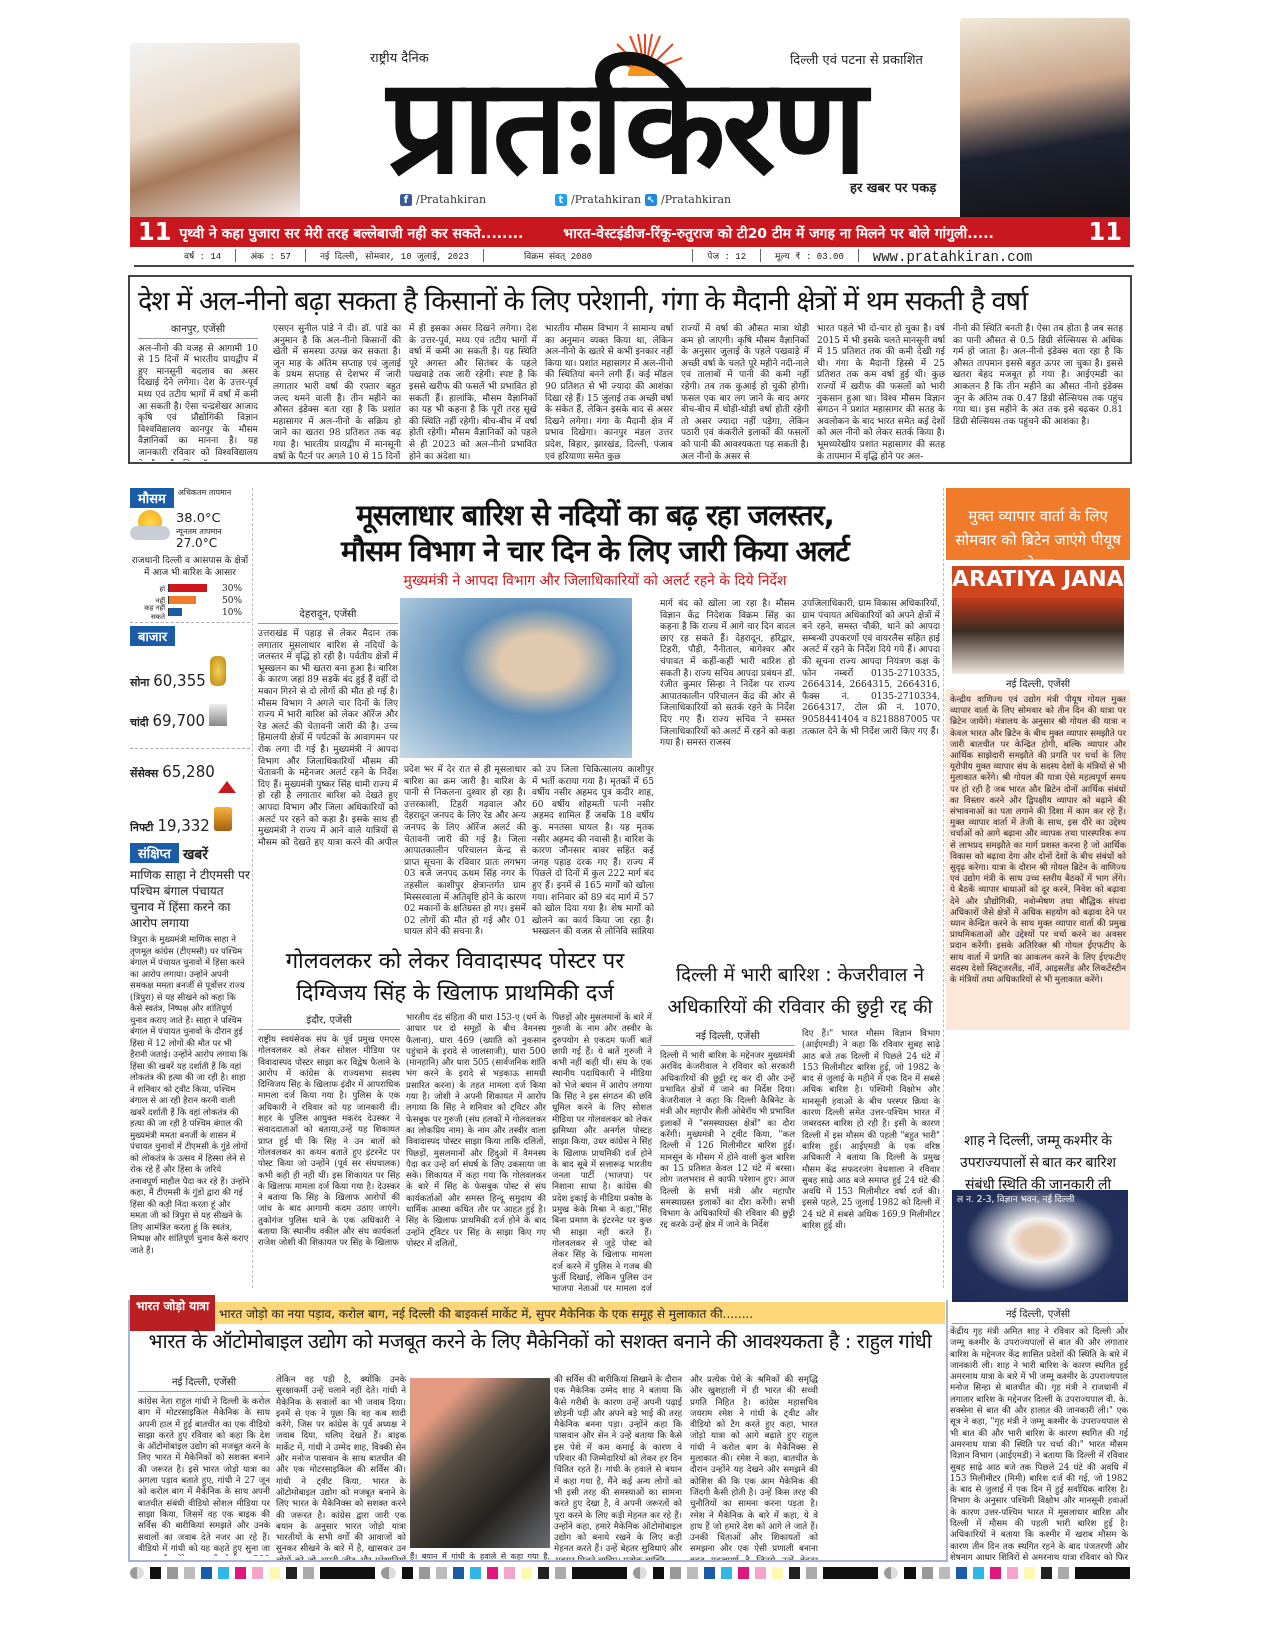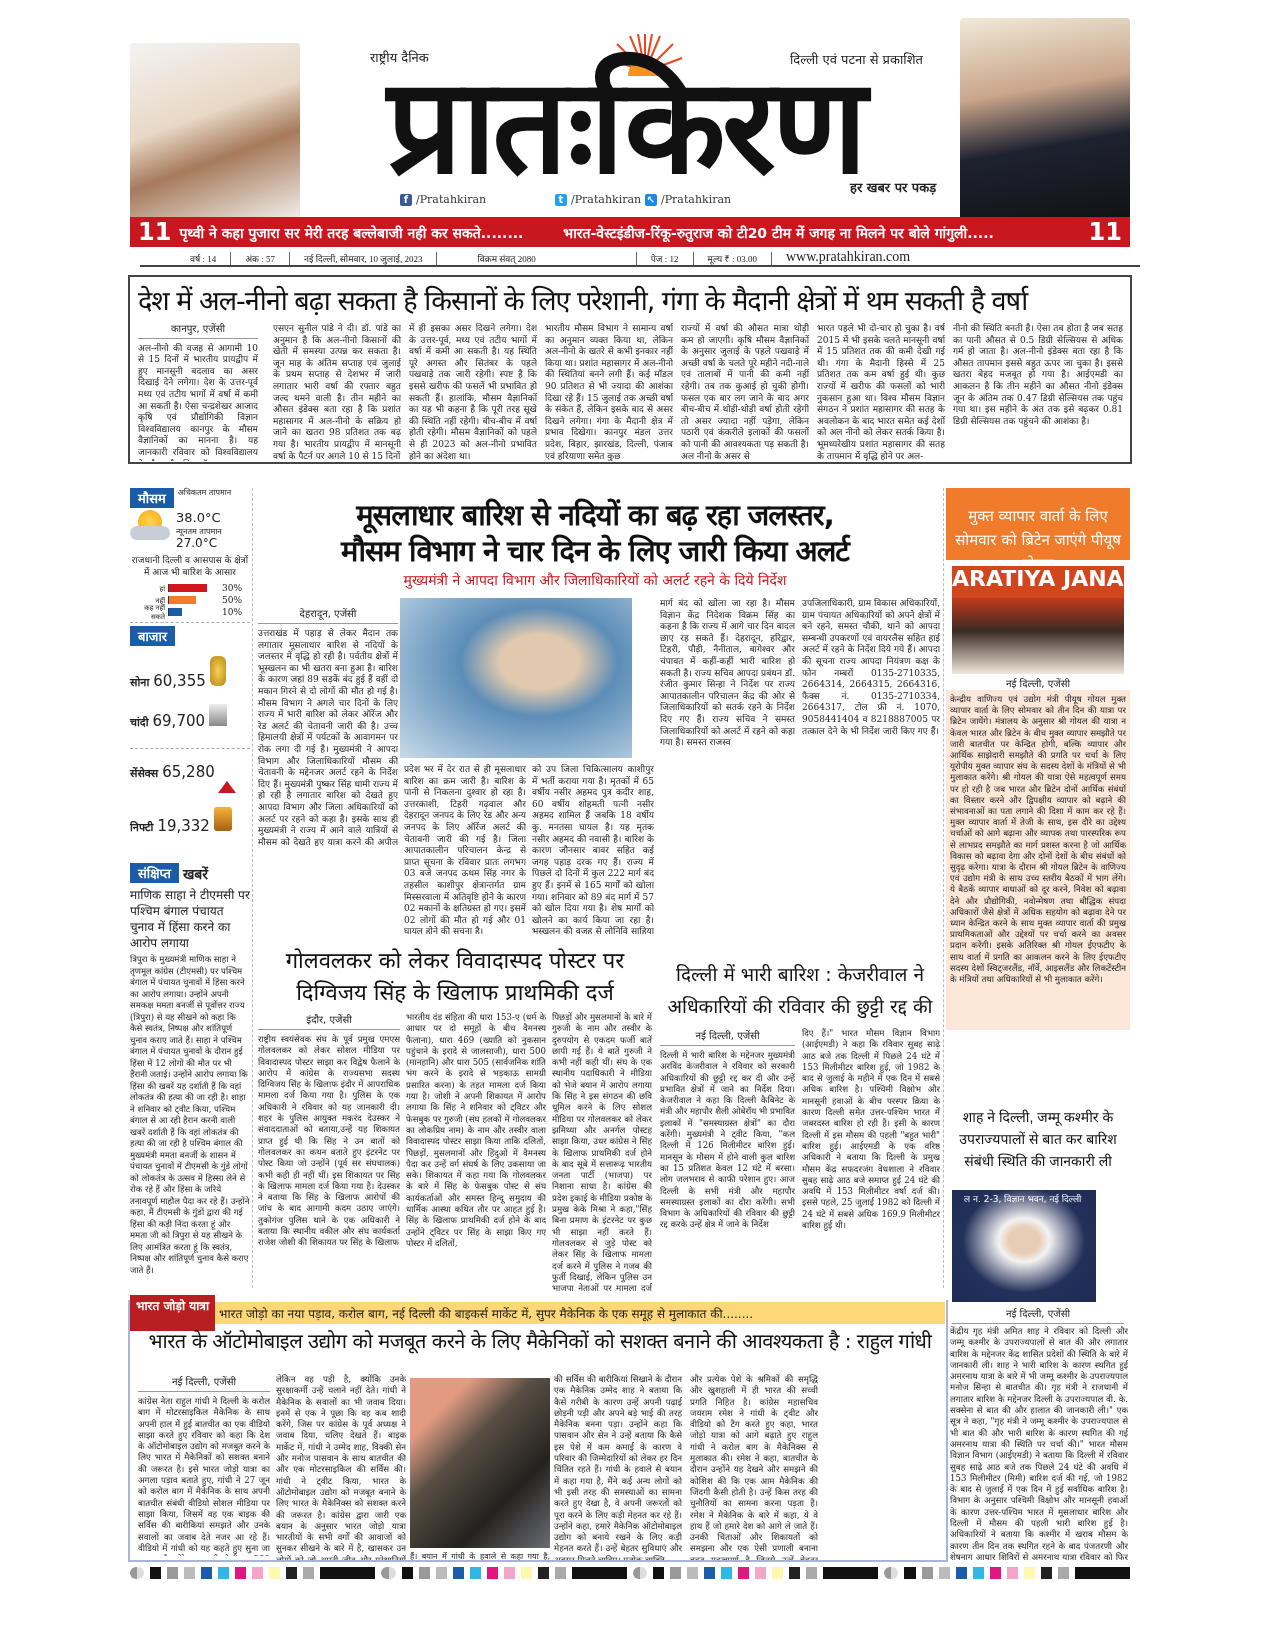--- a/index.html
+++ b/index.html
@@ -16,21 +16,21 @@
   #tagline-left{left:240px;top:30px;font-size:13px}
   #tagline-right{left:660px;top:32px;font-size:13px}
   #slogan{left:720px;top:160px;font-size:13px;font-weight:bold}
   .social{top:175px;font-size:11px;color:#333;font-family:"DejaVu Serif",serif;display:flex;align-items:center;gap:4px}
   .social .ico{display:inline-block;width:12px;height:12px;font-size:10px;line-height:12px;text-align:center;color:#fff;border-radius:2px;font-family:"DejaVu Sans",sans-serif;font-weight:bold}
   
   #ticker{left:130px;top:217px;width:1000px;height:30px;background:#c8171e;color:#fff;display:flex;align-items:center;font-family:"DejaVu Sans",sans-serif}
   #ticker .num{font-size:24px;font-weight:bold;padding:0 8px}
   #ticker .head{font-size:14px;font-weight:bold;white-space:nowrap}
   
-  #infobar{left:140px;top:249px;width:1000px;height:18px;display:flex;align-items:flex-end;font-size:9px;border-bottom:2px solid #444;font-family:Liberation Serif, serif}
+  #infobar{left:134px;top:249px;width:1000px;height:18px;display:flex;align-items:flex-start;font-size:9px;border-bottom:2px solid #444;font-family:Liberation Mono, monospace}
   #infobar .cell{padding:0 14px;border-right:1px solid #666;white-space:nowrap}
   #infobar .url{font-size:14px;border-right:none}
   
   #top-story{left:128px;top:275px;width:1004px;height:189px;border:2px solid #444}
   #top-headline{left:8px;top:4px;font-family:"DejaVu Sans",sans-serif;font-size:27px;font-weight:normal;letter-spacing:-1px;color:#111;white-space:nowrap}
   .col{position:absolute;font-size:9px;line-height:11.6px;text-align:justify;color:#222;overflow:hidden}
   .dateline{font-size:10px;text-align:center;border-bottom:1px solid #999;padding-bottom:3px;margin-bottom:4px;font-family:"DejaVu Sans",sans-serif}
   
   #sidebar{left:130px;top:488px;width:120px;height:780px}
   .tag-blue{background:#1a5ca8;color:#fff;font-family:"DejaVu Sans",sans-serif;font-weight:bold;font-size:13px;padding:1px 8px;display:inline-block}
@@ -49,22 +49,22 @@
   .bullets li{list-style:none;position:relative;padding-left:12px}
   .bullets li:before{content:"";position:absolute;left:0;top:3px;width:8px;height:8px;background:#d0151c;border-radius:50%}
   #cm-photo{left:400px;top:598px;width:232px;height:160px;background:radial-gradient(ellipse at 60% 40%,#e0c9ae 0 20%,#5c8db8 40%,#c8dbe9 100%)}
   
   #goyal-box{left:946px;top:488px;width:184px;height:72px;background:#ef7b2b;color:#fff;font-family:"DejaVu Sans",sans-serif;font-size:15px;line-height:24px;text-align:center;padding-top:16px}
   #goyal-photo{left:952px;top:566px;width:172px;height:108px;background:linear-gradient(#d2461e 0 30%,#c03a1c 30%,#3a2a22 60%,#f0e8dc 100%);color:#fff;font-family:"DejaVu Sans",sans-serif;font-weight:bold;font-size:22px;overflow:hidden;white-space:nowrap}
   #goyal-body{left:946px;top:690px;width:184px;height:340px;background:#fce7d8;padding:4px}
   
   #golwalkar-head{left:255px;top:945px;width:400px;font-family:"DejaVu Sans",sans-serif;font-size:22px;line-height:32px;text-align:center;color:#111}
   #delhi-head{left:655px;top:958px;width:290px;font-family:"DejaVu Sans",sans-serif;font-size:19px;line-height:32px;text-align:center;color:#111}
-  #shah-head{left:946px;top:1106px;width:184px;font-family:Liberation Sans, sans-serif;font-size:14px;line-height:22px;text-align:center;color:#111}
-  #shah-photo{left:952px;top:1190px;width:144px;height:112px;background:radial-gradient(ellipse at 50% 45%,#e8cdb6 0 15%,#f2f2f2 25%,#23305a 60%,#1d2a55 100%);color:#fff;font-size:9px;padding:2px 12px;font-family:"DejaVu Sans",sans-serif}
+  #shah-head{left:946px;top:1130px;width:184px;font-family:Liberation Serif, serif;font-size:14px;line-height:22px;text-align:center;color:#111}
+  #shah-photo{left:952px;top:1190px;width:176px;height:112px;background:radial-gradient(ellipse at 50% 45%,#e8cdb6 0 15%,#f2f2f2 25%,#23305a 60%,#1d2a55 100%);color:#fff;font-size:9px;padding:2px 5px;font-family:"DejaVu Sans",sans-serif}
   
   #bj-bar{left:130px;top:1302px;width:815px;height:22px;background:#fdd778;display:flex;align-items:center;font-family:"DejaVu Sans",sans-serif;font-size:12px}
   #bj-tag{background:#b91e21;color:#fff;font-weight:bold;padding:0 6px;height:36px;line-height:22px}
   #bj-text{padding-left:4px;white-space:nowrap;overflow:hidden}
   #bj-box{left:128px;top:1300px;width:820px;height:262px;border:2px solid #a8b4d8;border-top:none}
   #bj-head{left:140px;top:1327px;width:800px;font-family:"DejaVu Sans",sans-serif;font-size:20px;text-align:center;color:#111;white-space:nowrap;letter-spacing:-0.5px}
   #bike-photo{left:410px;top:1378px;width:140px;height:170px;background:linear-gradient(135deg,#e29a82 0 20%,#585045 40%,#24221f 70%,#6b6d73 100%)}
   
   #colorbar{left:130px;top:1566px;width:1000px;height:14px;display:flex;gap:6px;align-items:center}
   #colorbar span{display:inline-block;height:12px}
@@ -199,21 +199,21 @@
     <span class="v">65,280</span>
   </div>
   <div style="display:flex;justify-content:flex-end;margin-right:14px">
     <div style="width:0;height:0;border-left:9px solid transparent;border-right:9px solid transparent;border-bottom:12px solid #c8171e"></div>
   </div>
   <div class="mkt" style="margin-top:14px">
     <span class="k">निफ्टी</span>
     <span class="v">19,332</span>
     <span style="width:18px;height:24px;background:linear-gradient(#f8b33c,#a5600f);display:inline-block;border-radius:3px"></span>
   </div>
-  <div style="margin-top:28px;display:flex;align-items:center">
+  <div style="margin-top:8px;display:flex;align-items:center">
     <span class="tag-blue">संक्षिप्त</span>
     <span style="font-family:'DejaVu Sans',sans-serif;font-weight:bold;font-size:14px;padding-left:4px">खबरें</span>
   </div>
   <div style="font-family:'DejaVu Sans',sans-serif;font-size:12px;line-height:16px;margin-top:4px">माणिक साहा ने टीएमसी पर पश्चिम बंगाल पंचायत चुनाव में हिंसा करने का आरोप लगाया</div>
   <div class="col" style="position:relative;font-size:8.5px;line-height:11.5px;height:345px;margin-top:3px;text-align:left">त्रिपुरा के मुख्यमंत्री माणिक साहा ने तृणमूल कांग्रेस (टीएमसी) पर पश्चिम बंगाल में पंचायत चुनावों में हिंसा करने का आरोप लगाया। उन्होंने अपनी समकक्ष ममता बनर्जी से पूर्वोत्तर राज्य (त्रिपुरा) से यह सीखने को कहा कि कैसे स्वतंत्र, निष्पक्ष और शांतिपूर्ण चुनाव कराए जाते हैं। साहा ने पश्चिम बंगाल में पंचायत चुनावों के दौरान हुई हिंसा में 12 लोगों की मौत पर भी हैरानी जताई। उन्होंने आरोप लगाया कि हिंसा की खबरें यह दर्शाती हैं कि वहां लोकतंत्र की हत्या की जा रही है। शाहा ने शनिवार को ट्वीट किया, पश्चिम बंगाल से आ रही हैरान करनी वाली खबरें दर्शाती हैं कि वहां लोकतंत्र की हत्या की जा रही है पश्चिम बंगाल की मुख्यमंत्री ममता बनर्जी के शासन में पंचायत चुनावों में टीएमसी के गुंडे लोगों को लोकतंत्र के उत्सव में हिस्सा लेने से रोक रहे हैं और हिंसा के जरिये तनावपूर्ण माहौल पैदा कर रहे हैं। उन्होंने कहा, मैं टीएमसी के गुंडों द्वारा की गई हिंसा की कड़ी निंदा करता हूं और ममता जी को त्रिपुरा से यह सीखने के लिए आमंत्रित करता हूं कि स्वतंत्र, निष्पक्ष और शांतिपूर्ण चुनाव कैसे कराए जाते हैं।</div>
 </div>
 <div class="abs dashed-v" style="left:252px;top:488px;height:800px"></div>
 
 <div id="main-headline" class="abs">
   <div>मूसलाधार बारिश से नदियों का बढ़ रहा जलस्तर,</div>

